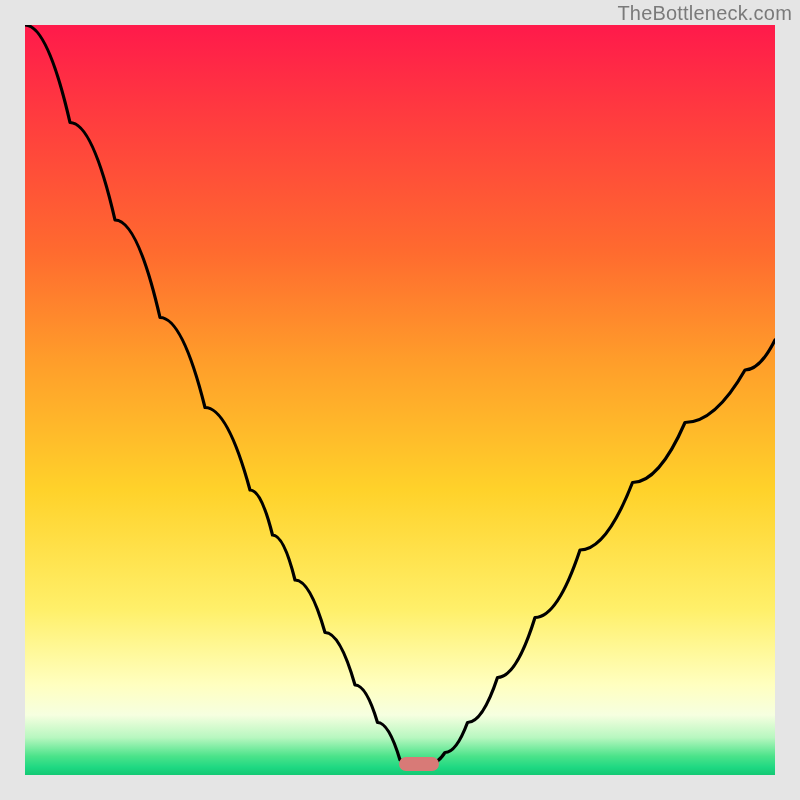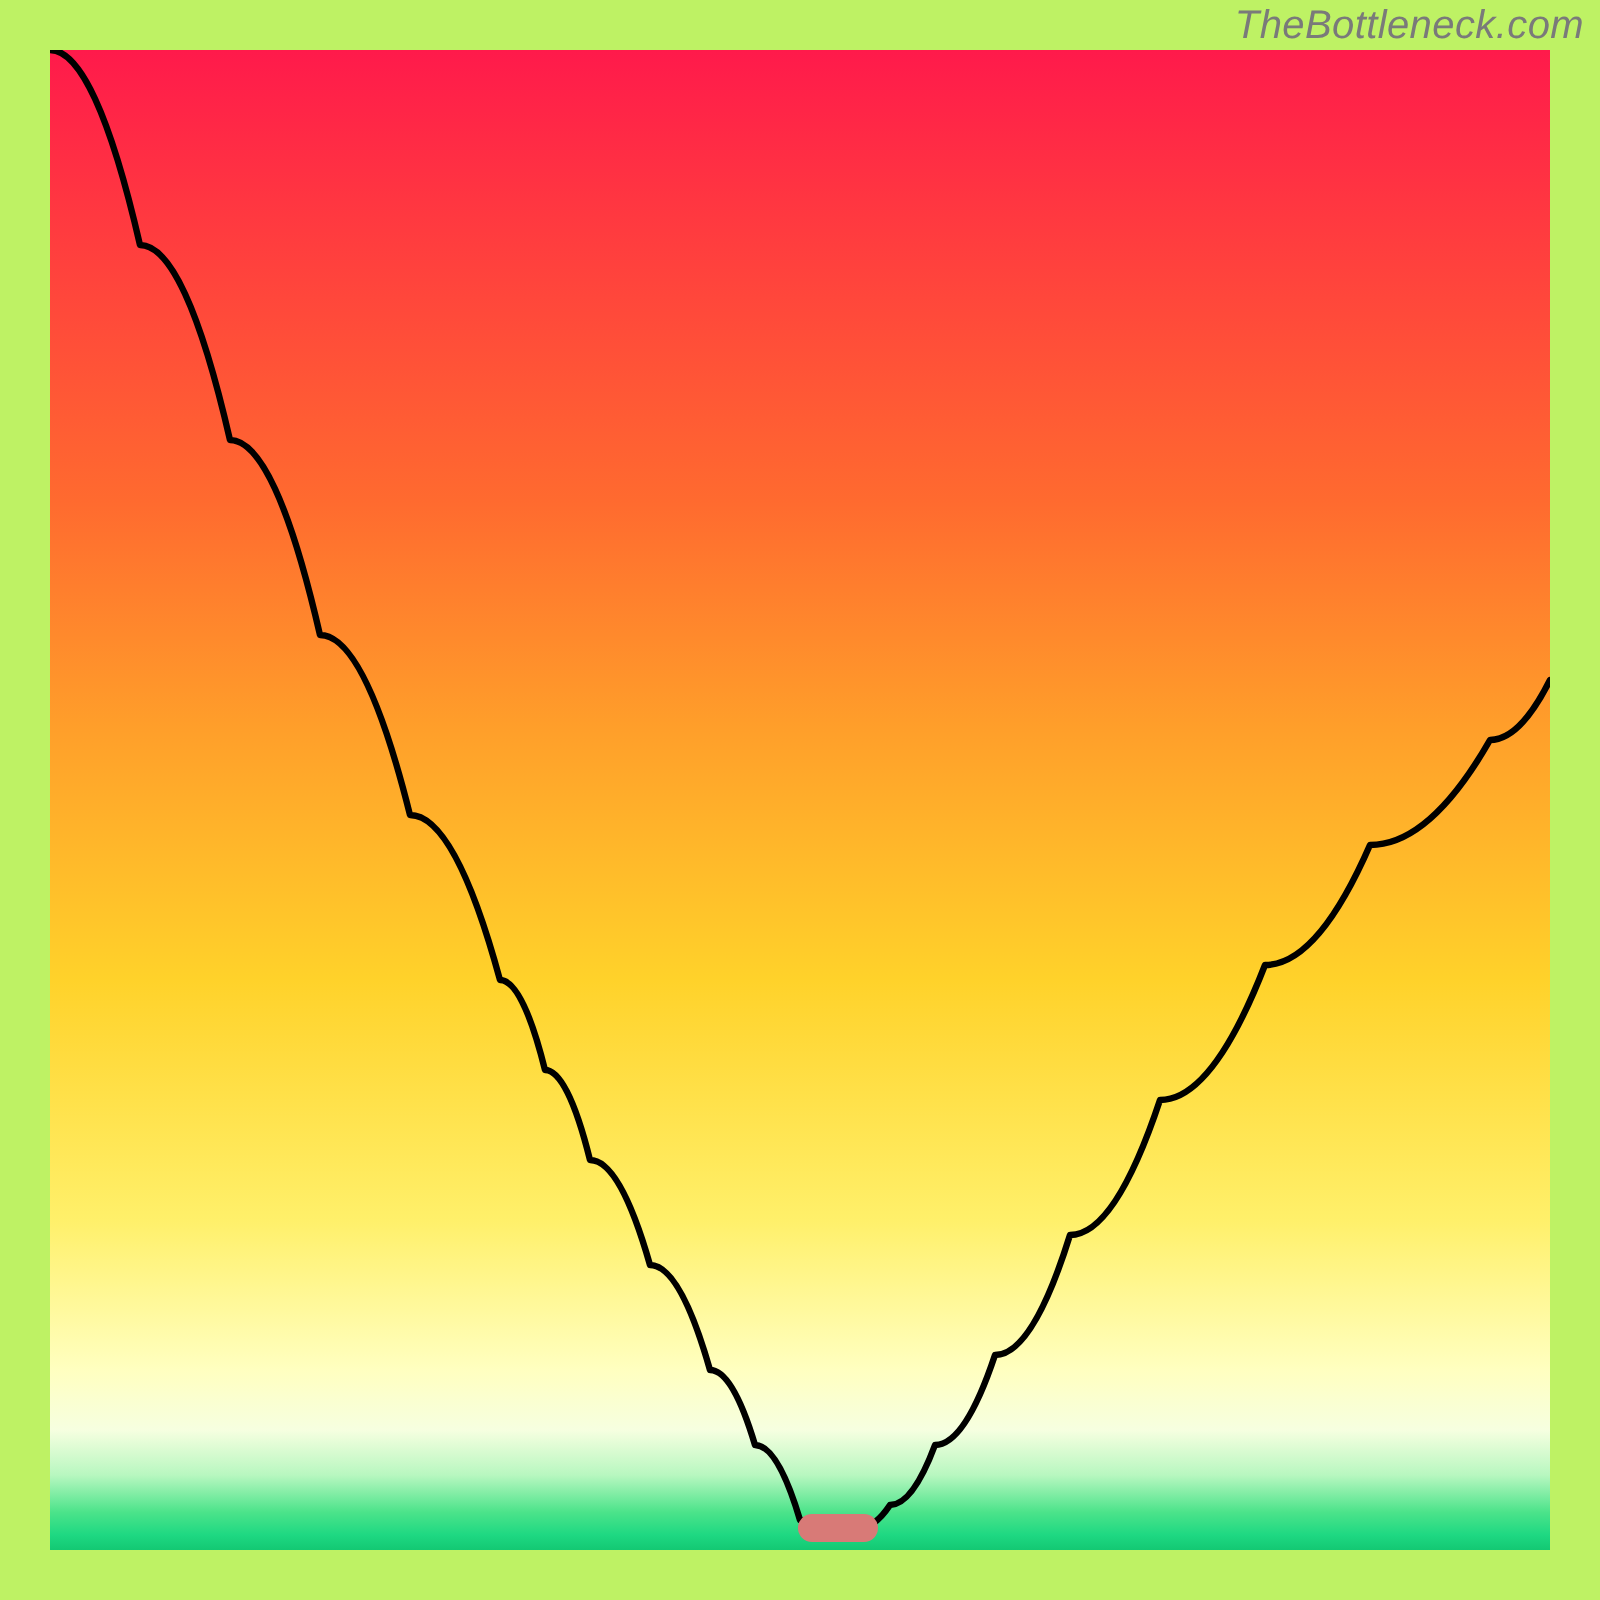--- a/index.html
+++ b/index.html
@@ -10,22 +10,21 @@
     background: #000;
     overflow: hidden;
     font-family: Arial, Helvetica, sans-serif;
   }
   .frame {
     position: absolute;
     left: 0;
     top: 0;
     width: 800px;
     height: 800px;
-    background: #bef264;
-    font-style: italic;
+    background: #e5e5e5;
   }
   .plot-area {
     position: absolute;
     left: 25px;
     top: 25px;
     width: 750px;
     height: 750px;
     
     background: linear-gradient(
       to bottom,

